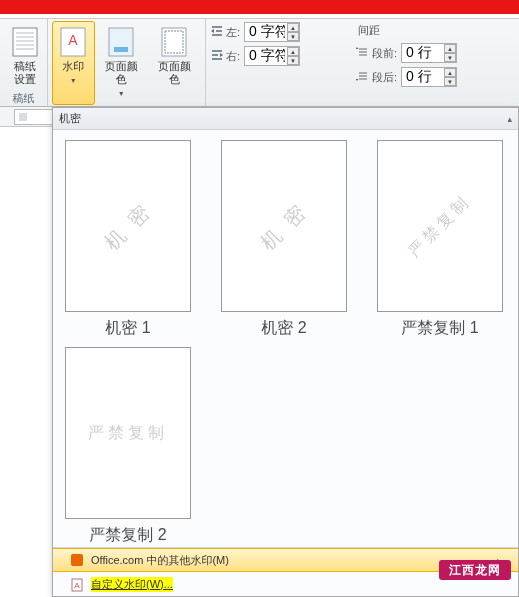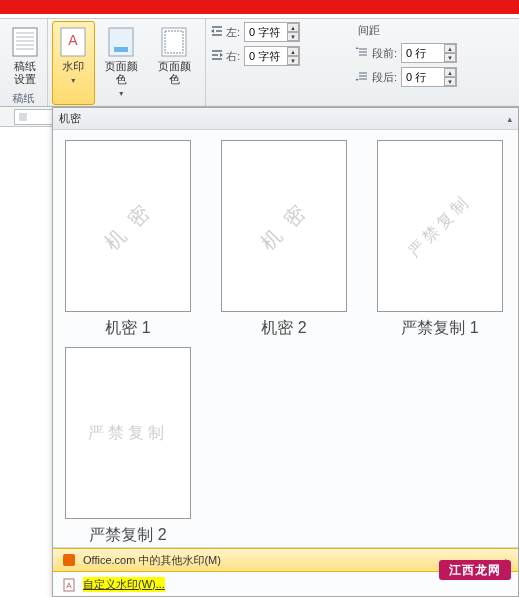--- a/index.html
+++ b/index.html
@@ -12,39 +12,39 @@
     .rg-label { font-size: 11px; color: #5a6677; text-align: center; padding-bottom: 2px; }
     .rb-btn { display: flex; flex-direction: column; align-items: center; justify-content: flex-start; padding: 4px 6px; border: 1px solid transparent; border-radius: 3px; cursor: pointer; min-width: 42px; }
     .rb-btn.active { background: linear-gradient(#fff1b8,#ffdb70); border: 1px solid #e0a800; }
     .rb-icon { width: 32px; height: 32px; margin-bottom: 2px; display: flex; align-items: center; justify-content: center; }
     .rb-txt { font-size: 11px; color: #333; text-align: center; line-height: 13px; }
     .chev { font-size: 8px; color: #555; }
     .sp-title { font-size: 11px; color: #4a4a4a; padding: 2px 0 4px 2px; }
     .sp-row { display: flex; align-items: center; margin-bottom: 2px; height: 22px; }
     .sp-lbl { font-size: 11px; color: #555; margin-right: 4px; display: flex; align-items: center; }
     .sp-ico { width: 14px; height: 14px; margin-right: 2px; }
-    .sp-input { width: 56px; height: 20px; border: 1px solid #abadb3; background: #fff; font-size: 11px; padding: 0 14px 0 4px; position: relative; }
+    .sp-input { width: 56px; height: 20px; border: 1px solid #abadb3; background: #fff; font-size: 14px; padding: 0 14px 0 4px; position: relative; }
     .sp-wrap { position: relative; }
     .spinner { position: absolute; right: 1px; top: 1px; width: 12px; height: 18px; display: flex; flex-direction: column; }
     .spin-up, .spin-down { flex: 1; background: #eee; border: 1px solid #aaa; font-size: 6px; display: flex; align-items: center; justify-content: center; cursor: pointer; color: #444; }
     .ruler-row { height: 20px; background: #f2f4f6; border-bottom: 1px solid #c3c7cb; display: flex; align-items: center; padding-left: 14px; }
     .ruler { height: 16px; width: 45px; background: #fff; border: 1px solid #b8bcc0; position: relative; }
     .ruler::before { content:''; position:absolute; left:4px; top:3px; width:8px; height:8px; background:#d8dde2; }
     .gallery-panel { position: absolute; left: 52px; top: 107px; width: 467px; height: 490px; background: #fbfcfe; border: 1px solid #a9a9a9; box-shadow: 0 2px 6px rgba(0,0,0,0.2); display: flex; flex-direction: column; }
     .gallery-header { height: 22px; background: linear-gradient(#f2f4f7,#e6e9ed); border-bottom: 1px solid #cfd3d8; display: flex; align-items: center; padding: 0 6px; font-size: 11px; color: #333; }
     .gallery-header .sp { flex: 1; }
     .tiny-chev { font-size: 9px; color: #666; cursor: pointer; }
     .gallery-body { flex: 1; padding: 10px 12px; overflow: auto; }
     .g-row { display: flex; gap: 30px; margin-bottom: 8px; }
     .g-item { display: flex; flex-direction: column; align-items: center; }
     .g-thumb { width: 126px; height: 172px; background: #fff; border: 1px solid #999; display: flex; align-items: center; justify-content: center; }
     .wm-txt { color: #cfcfcf; font-size: 20px; letter-spacing: 4px; transform: rotate(-45deg); white-space: nowrap; font-family: "SimSun"; }
     .g-cap { font-size: 16px; color: #4c4c4c; margin-top: 6px; }
     .gallery-foot { border-top: 1px solid #d6d9dd; }
-    .foot-item { height: 24px; display: flex; align-items: center; padding: 0 8px; font-size: 11px; color: #333; cursor: pointer; border-top: 1px solid transparent; }
+    .foot-item { height: 24px; display: flex; align-items: center; padding: 0 16px; font-size: 11px; color: #333; cursor: pointer; border-top: 1px solid transparent; }
     .foot-item.hi { background: linear-gradient(#fff4cc,#ffe083); border-top: 1px solid #e6b700; border-bottom: 1px solid #e6b700; }
     .foot-item .arrow { margin-left: auto; font-size: 10px; color: #666; }
     .foot-ico { width: 16px; height: 16px; margin-right: 6px; display: flex; align-items: center; justify-content: center; }
     .hl { background: #ffff00; text-decoration: underline; }
     .watermark-logo { position: absolute; right: 8px; bottom: 18px; }
     .wl-badge { background: #be185d; color: #fff; font-size: 12px; padding: 3px 10px; border-radius: 3px; font-weight: bold; letter-spacing: 1px; }
     svg { display: block; }
   </style>
 </head>
 <body>

